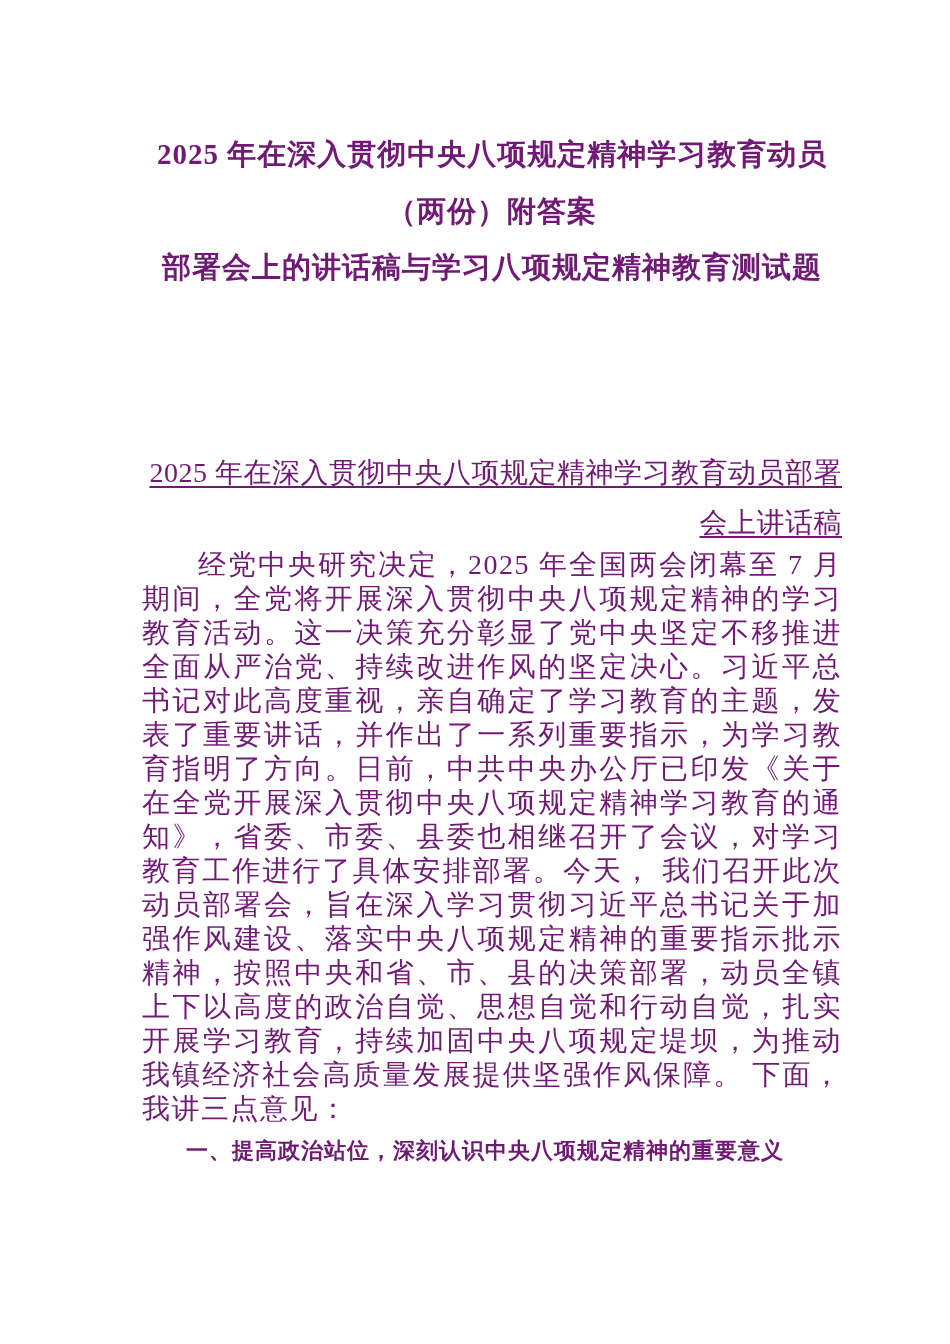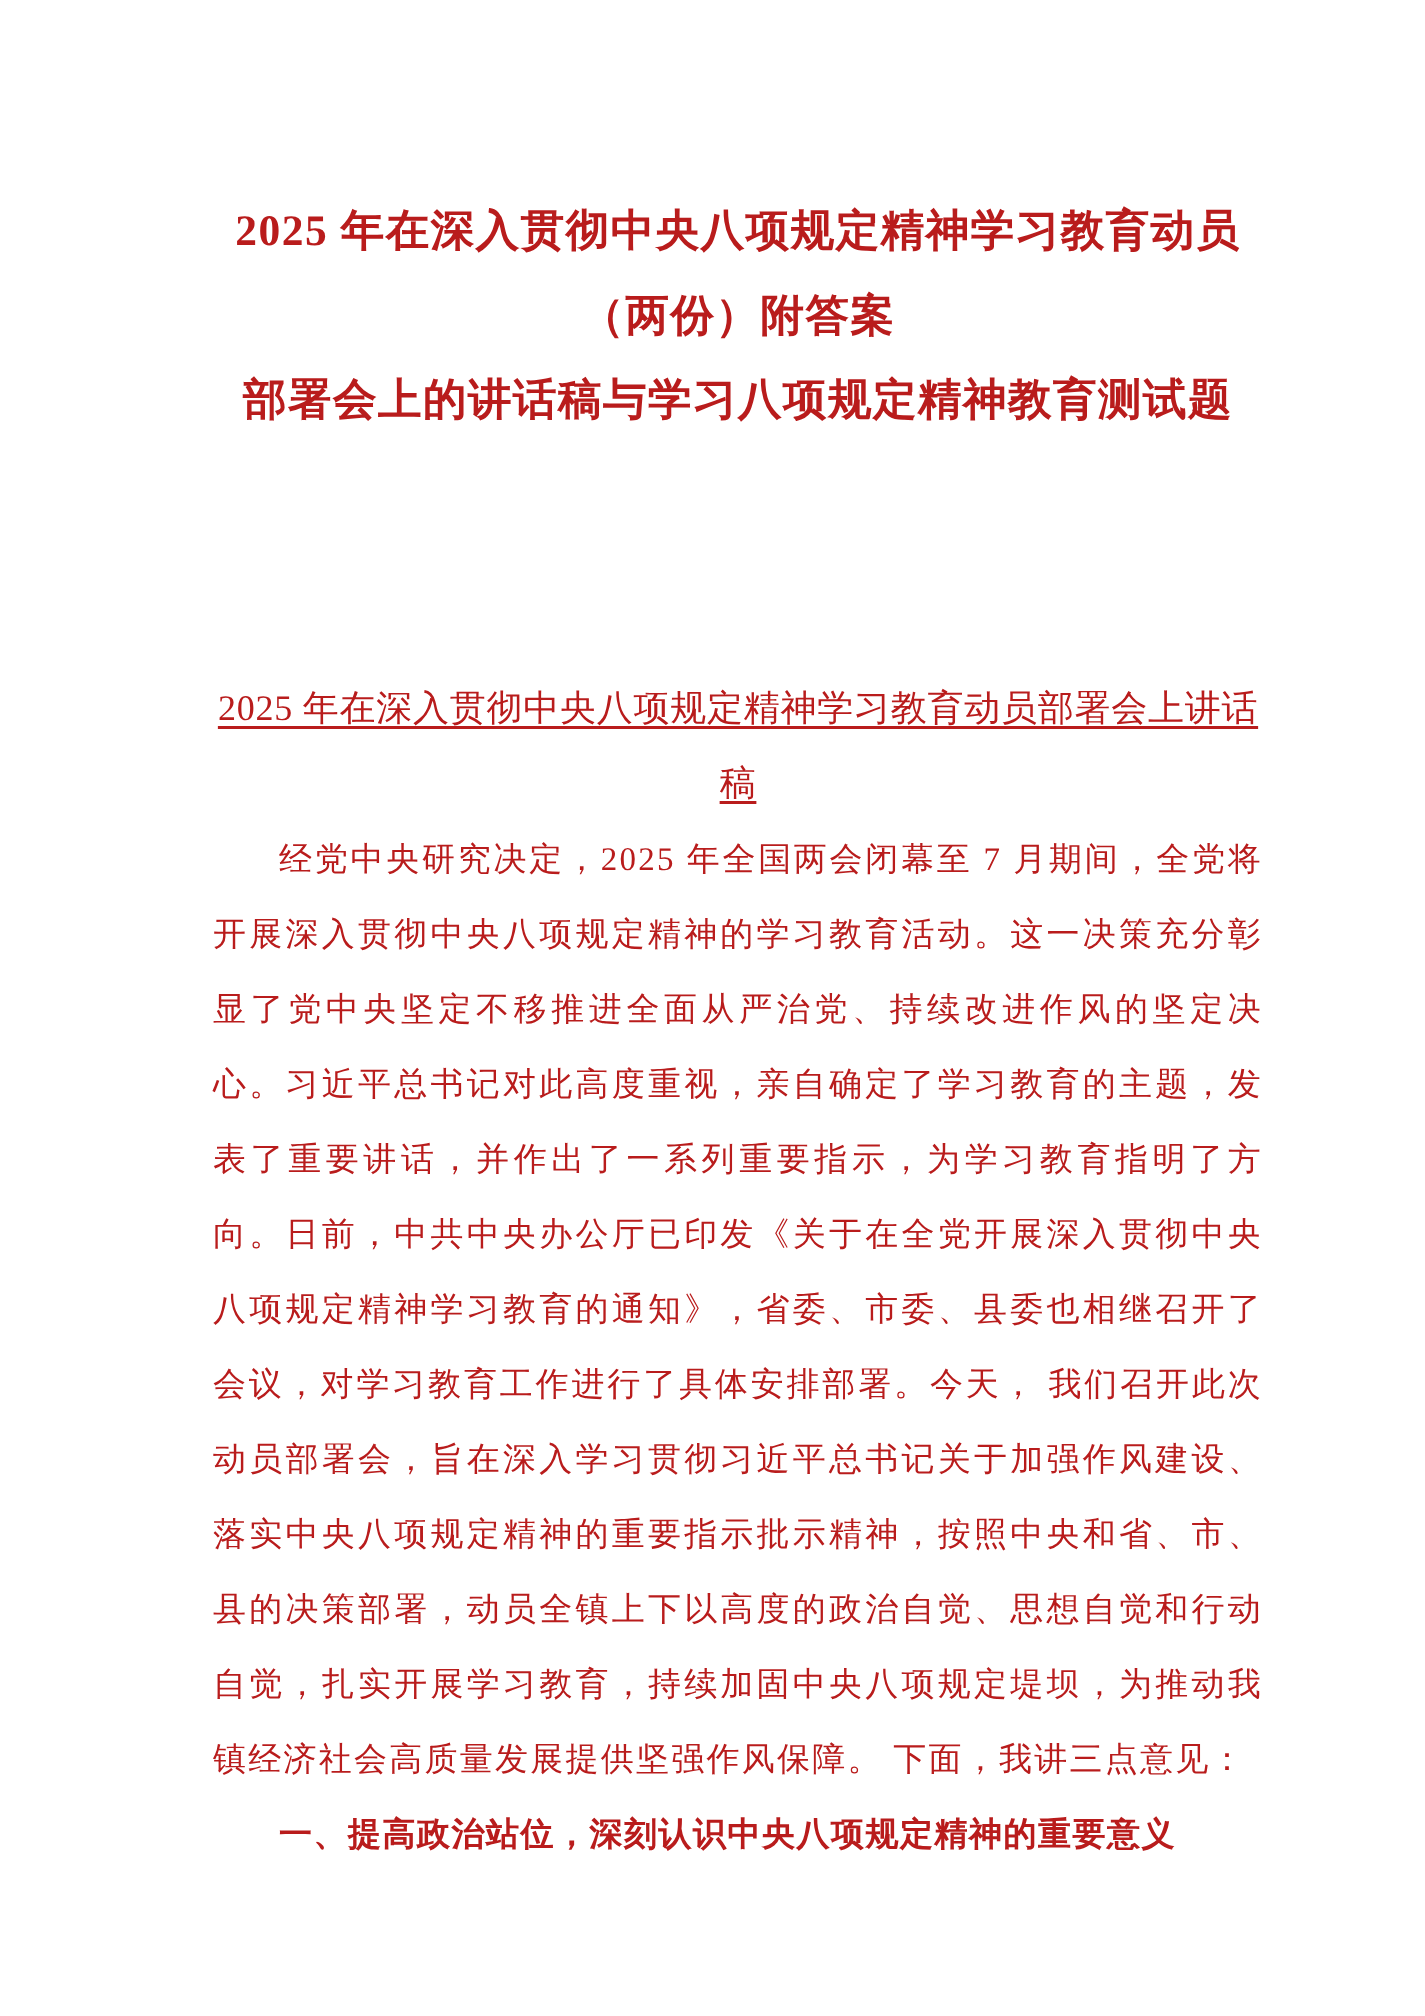--- a/index.html
+++ b/index.html
@@ -9,55 +9,55 @@
   }
   .page {
     position: relative;
     width: 950px;
     height: 1344px;
     margin: 0 auto;
     background: #ffffff;
     box-sizing: border-box;
     padding: 126px 108px 40px 142px;
     font-family: "Liberation Serif", "DejaVu Serif", serif;
-    color: #b91c1c;
+    color: #701a75;
     overflow: hidden;
   }
   .doc-title {
     margin: 0;
     font-size: 29px;
     font-weight: 700;
     text-align: center;
     line-height: 1.95;
     letter-spacing: 1px;
   }
   .title-line {
     display: block;
   }
   .subtitle {
     margin-top: 152px;
-    font-size: 24px;
+    font-size: 28px;
     font-weight: 400;
-    text-align: center;
+    text-align: right;
     text-decoration: underline;
     text-underline-offset: 4px;
     line-height: 50px;
     letter-spacing: 0.5px;
   }
   .salutation {
     margin: 0;
     font-size: 22px;
     line-height: 50px;
     text-indent: 2em;
     letter-spacing: 1px;
   }
   .body-para {
     margin: 0;
-    font-size: 22px;
-    line-height: 50px;
+    font-size: 28px;
+    line-height: 34px;
     text-indent: 2em;
     text-align: justify;
     letter-spacing: 1.5px;
   }
   .heading-bold {
     margin: 0;
     font-size: 22px;
     font-weight: 700;
     line-height: 50px;
     text-indent: 2em;

